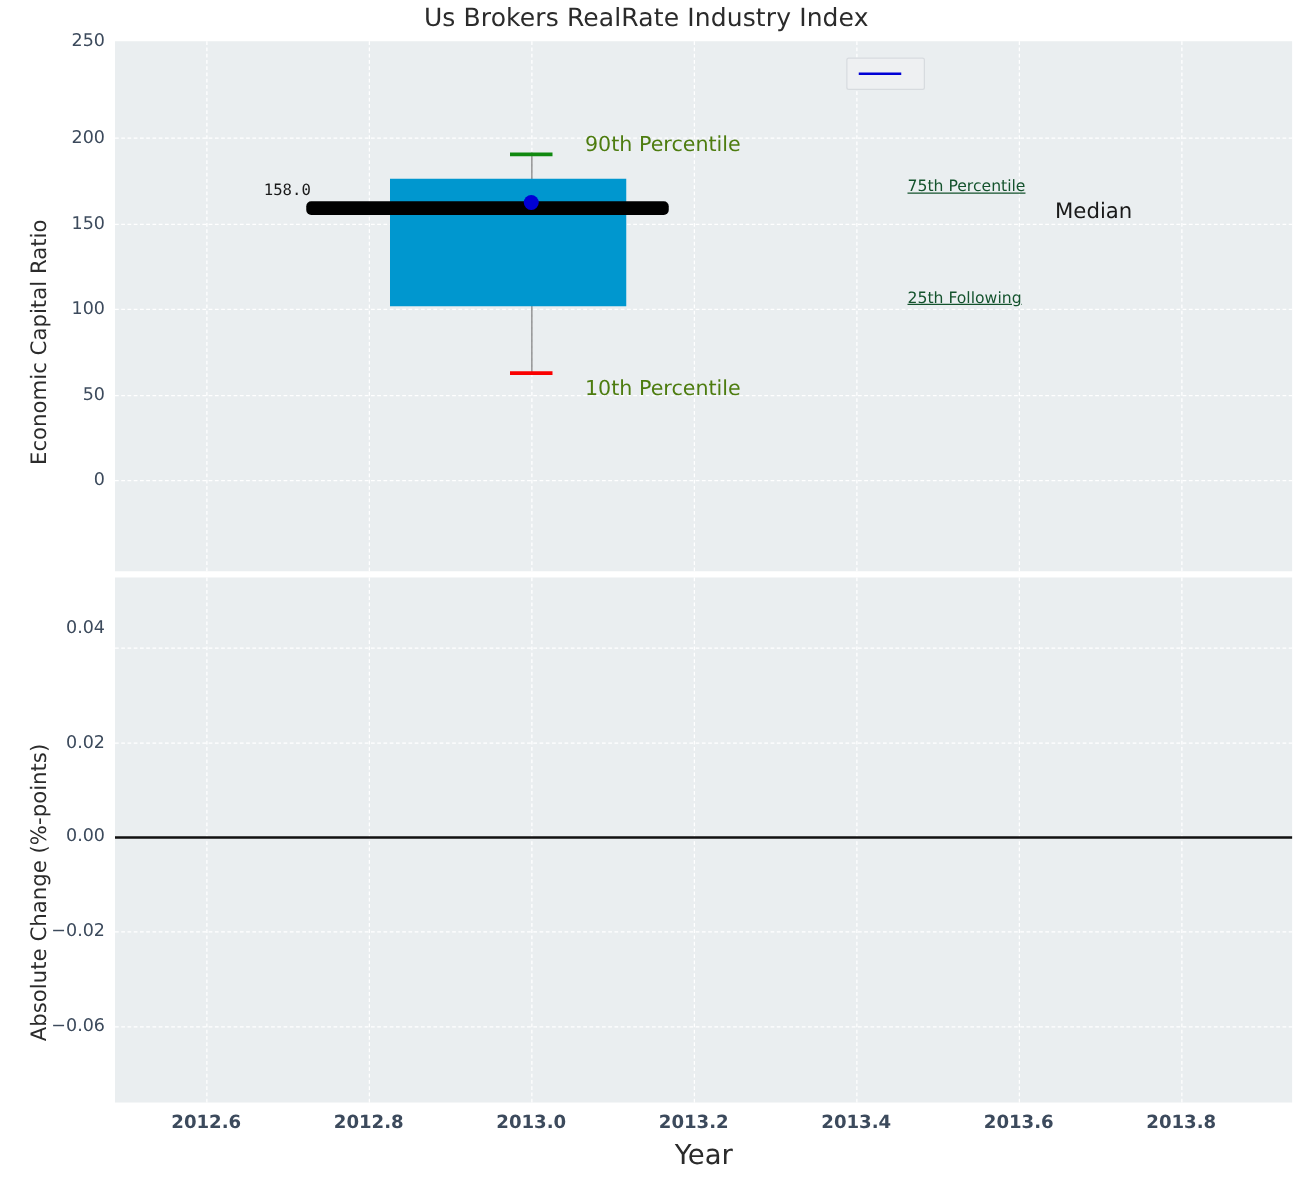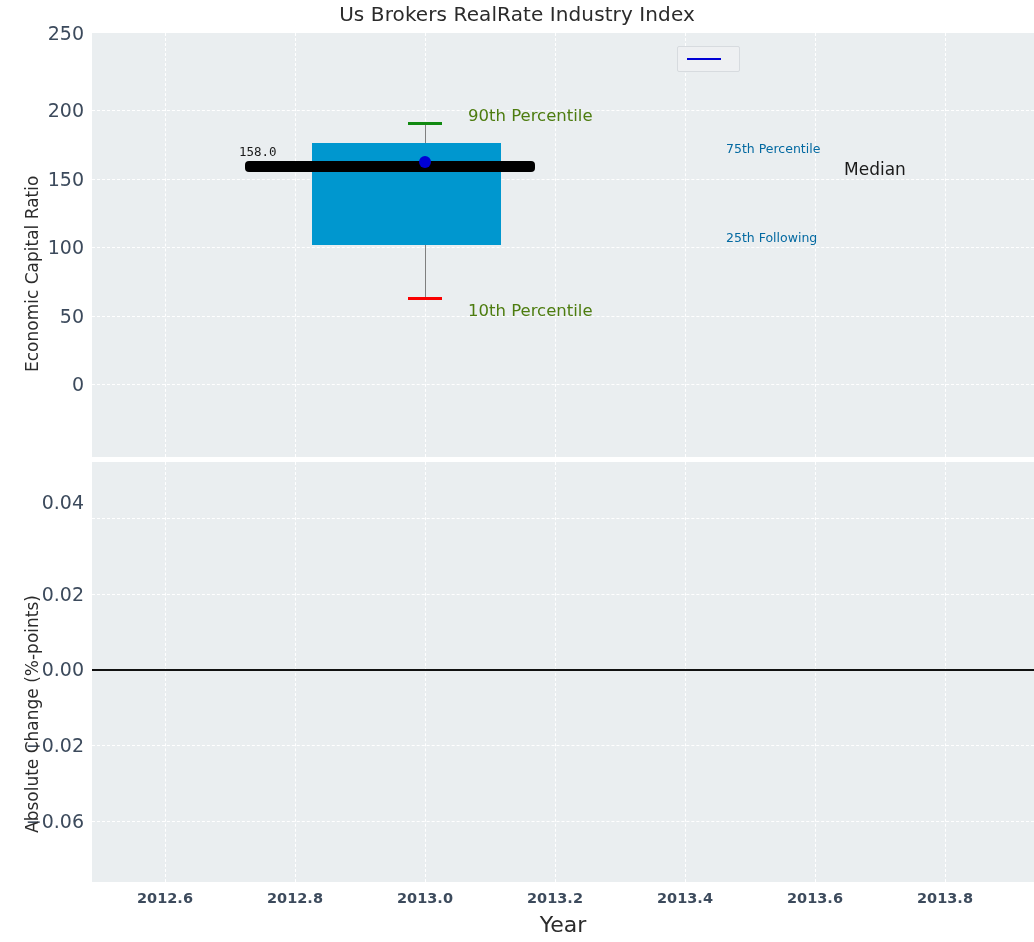--- a/index.html
+++ b/index.html
@@ -54,21 +54,21 @@
     width: 0;
     border-left: 1.3px dashed #ffffff;
   }
 
   
   .ytick {
     position: absolute;
     right: 0;
     width: 80px;
     text-align: right;
-    font-size: 19px;
+    font-size: 14px;
     color: #3c4a5c;
     transform: translateY(-50%);
     white-space: nowrap;
   }
   #ytick-col-top  { position: absolute; left: 0;  top: 33px;  width: 84px; height: 424px; }
   #ytick-col-bot  { position: absolute; left: 0;  top: 462px; width: 84px; height: 420px; }
 
   .xtick {
     position: absolute;
     top: 0;
@@ -167,33 +167,33 @@
 
   
   .annot {
     position: absolute;
     white-space: nowrap;
   }
   #annot-value {
     font-size: 12.5px;
     color: #1a1a1a;
     font-family: "DejaVu Sans Mono", monospace;
-    margin-left: 28px;
   }
   #annot-p90, #annot-p10 {
     font-size: 16.5px;
     color: #4d7c0f;
   }
   #annot-median {
     font-size: 17px;
     color: #1a1a1a;
   }
   #annot-p75, #annot-p25 {
     font-size: 12.5px;
-    color: #0369a1;
+    color: #14532d;
+    text-decoration: underline;
   }
 </style>
 </head>
 <body>
 
 <div id="figure">
 
   <div id="chart-title">Us Brokers RealRate Industry Index</div>
 
   <div id="panel-top" class="panel">

